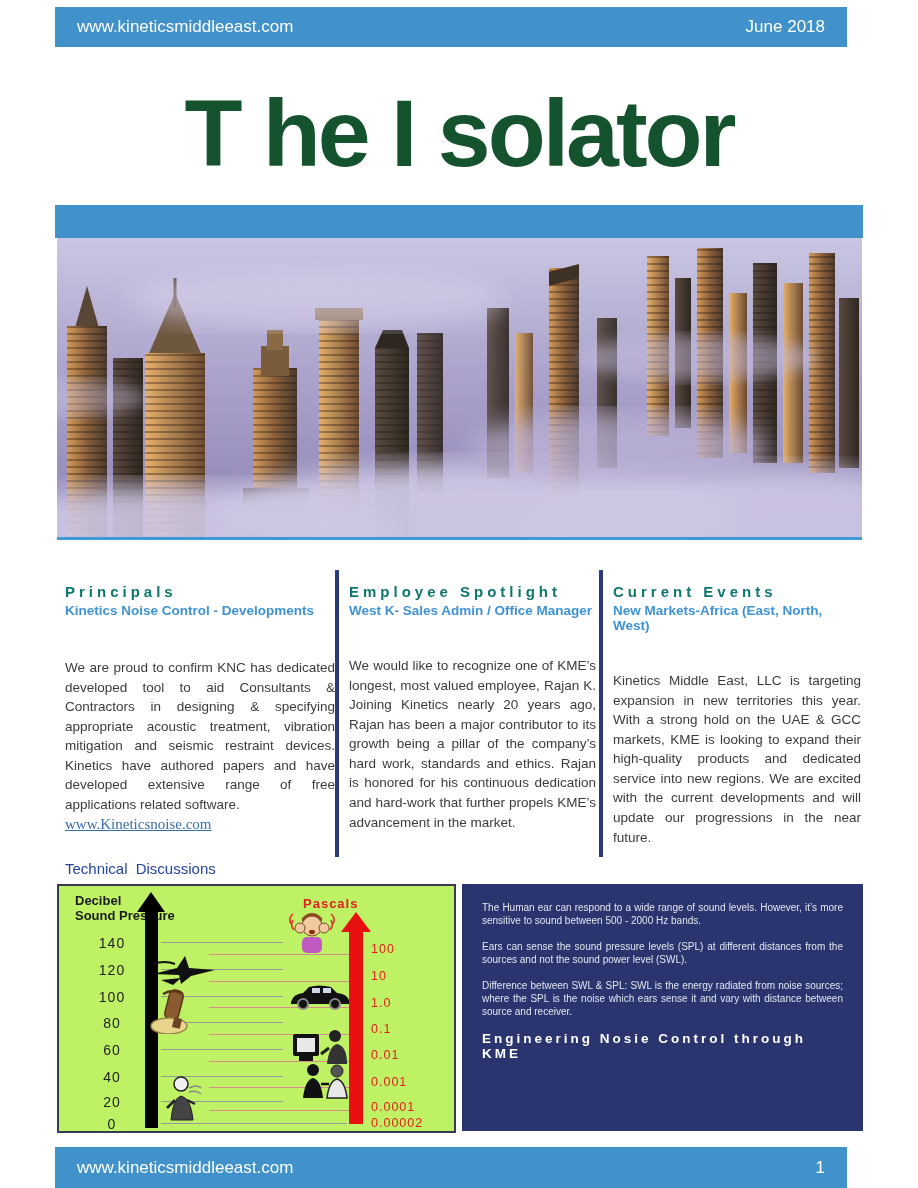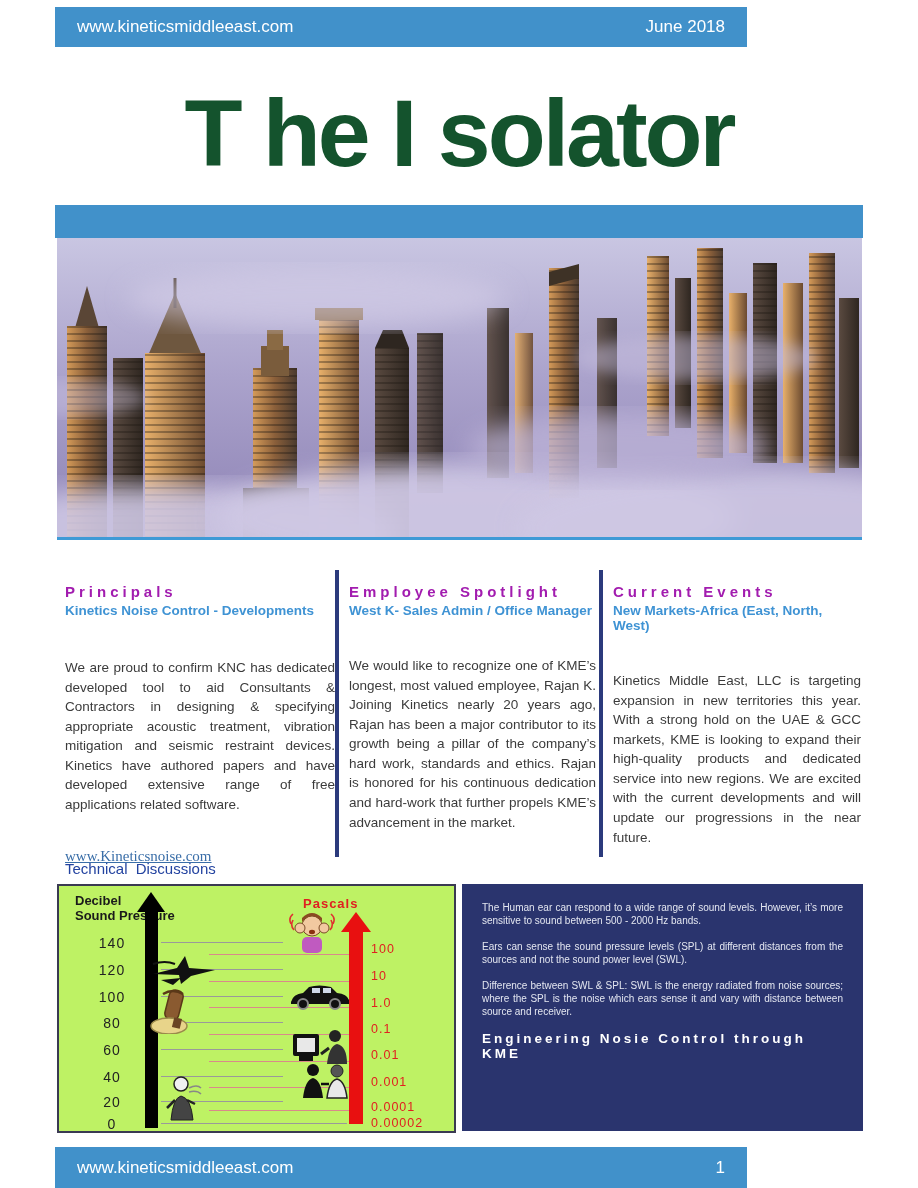--- a/index.html
+++ b/index.html
@@ -1,39 +1,39 @@
 <!DOCTYPE html>
 <html><head>
 <meta charset="utf-8">
 <style>
   * { margin:0; padding:0; box-sizing:border-box; }
   body { background:#ffffff; font-family:"Liberation Sans", sans-serif; }
   .page { position:relative; width:918px; height:1188px; background:#ffffff; overflow:hidden; }
 
   
-  .bar { position:absolute; left:55px; width:692px; background:#4191ca; color:#ffffff;
+  .bar { position:absolute; left:55px; width:792px; background:#4191ca; color:#ffffff;
          display:flex; align-items:center; justify-content:space-between; padding:0 22px; }
   .bar.top { top:7px; height:40px; font-size:17px; }
   .bar.bottom { top:1147px; height:41px; font-size:17px; }
   .bar .right { font-size:17px; }
 
   
   .masthead { position:absolute; top:84px; left:0; width:100%; text-align:center;
               color:#14532d; font-size:95px; font-weight:700; letter-spacing:-3px; line-height:1.05; }
 
   
   .band { position:absolute; left:55px; top:205px; width:808px; height:33px; background:#4191ca; }
   .photo { position:absolute; left:57px; top:238px; width:805px; height:302px; overflow:hidden; border-bottom:3px solid #3e9ad6; }
 
   
   .col { position:absolute; top:583px; height:272px; }
-  .col-title { color:#a21caf; font-size:15px; font-weight:700; letter-spacing:4px; }
+  .col-title { color:#0f766e; font-size:15px; font-weight:700; letter-spacing:4px; }
   .col-sub   { color:#3f93d4; font-size:13.5px; margin-top:3px;font-weight:bold; }
   .col-body  { color:#3b3b3b; font-size:13.5px; line-height:1.45; text-align:justify; margin-top:40px; }
-  .col-link  { display:inline-block; margin-top:33px; font-family:"Liberation Serif", serif;
+  .col-link  { display:inline-block; margin-top:1px; font-family:"Liberation Serif", serif;
                font-size:15px; color:#3a6ea8; text-decoration:underline; }
   .vdivider { position:absolute; top:570px; width:4px; height:287px; background:#2b3a7c; }
 
   
   .tech-heading { position:absolute; left:65px; top:860px; color:#2343a0; font-size:15px; word-spacing:4px; }
 
   .chart-box { position:absolute; left:57px; top:884px; width:399px; height:249px;
                background:#bef264; border:2px solid #3a3a52; }
   .chart-inner { position:relative; width:100%; height:100%; font-size:13px; }
   .db-axis-label { position:absolute; left:16px; top:8px; font-weight:700; color:#1a1a1a; line-height:1.15; font-size:13px; }

